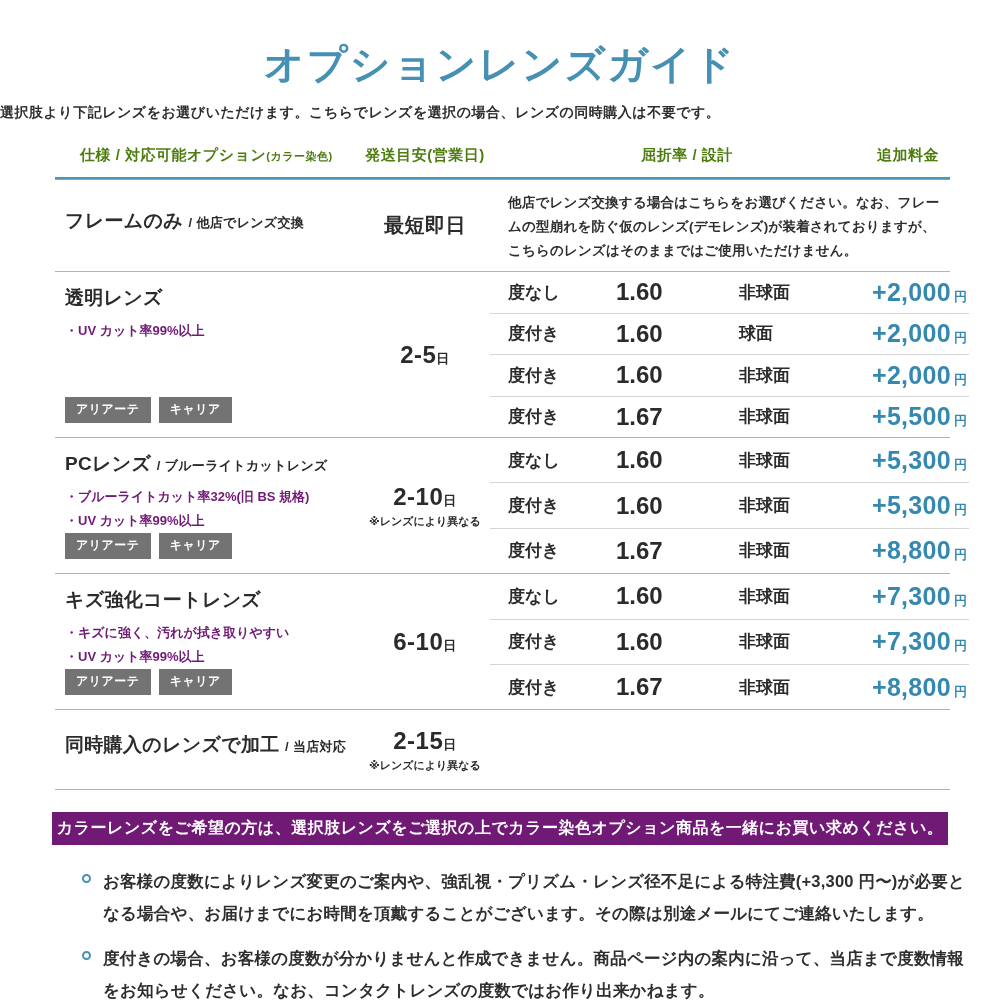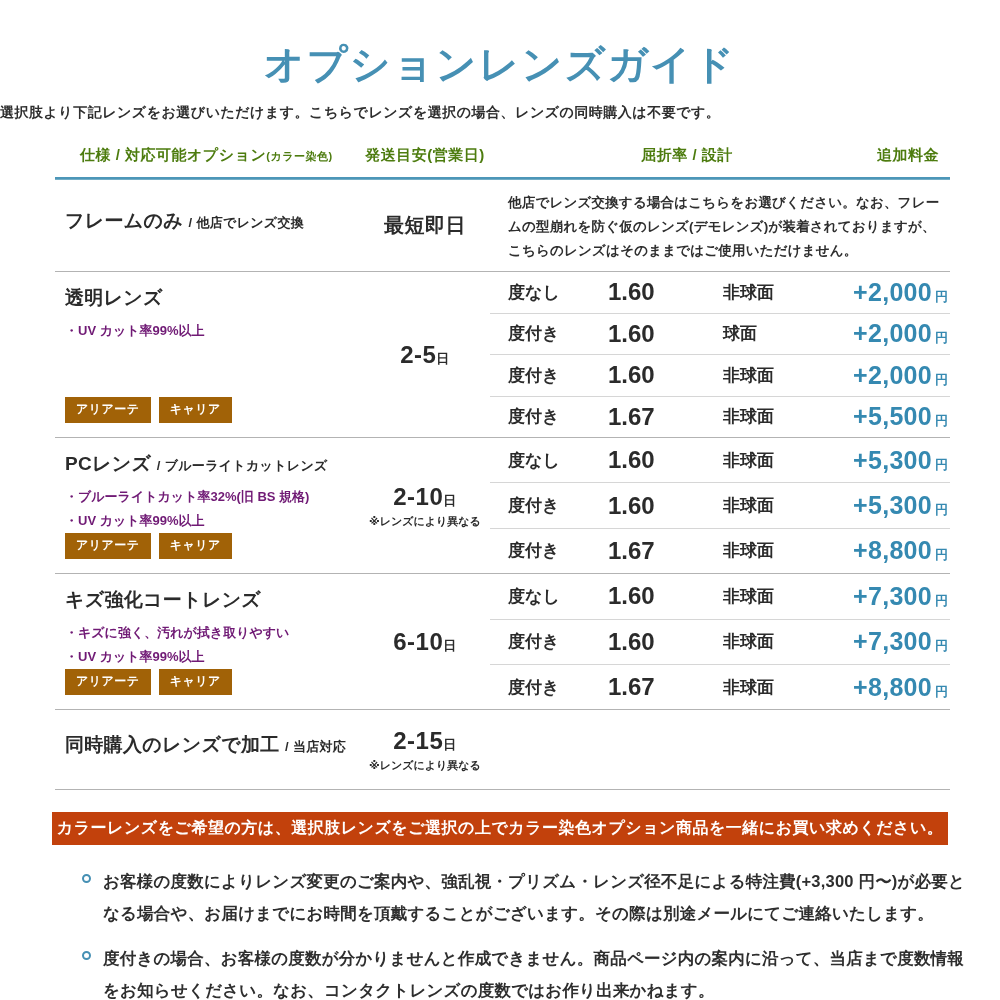--- a/index.html
+++ b/index.html
@@ -35,44 +35,44 @@
   .double-rule { height:3px; border-top:2px solid #4c96b8; border-bottom:1px solid #74aec6; }
 
   
   .row { display:grid; grid-template-columns:305px 130px 1fr; border-bottom:1px solid #b3b3b3; }
   .c1 { padding:13px 0 9px 10px; display:flex; flex-direction:column; }
   .c1.center { justify-content:center; padding-top:0; }
   .name-line { font-size:19px; font-weight:800; letter-spacing:0.3px; color:#2b2b2b; }
   .name-suffix { font-size:13px; font-weight:700; }
   .features { margin-top:8px; font-size:13px; font-weight:600; line-height:1.85; color:#701a75; }
   .badges { margin-top:auto; display:flex; gap:8px; padding-bottom:5px; }
-  .badge { background:#a16207; color:#fff; font-size:12px; font-weight:700; padding:4px 11px 5px; letter-spacing:0.5px; }
+  .badge { background:#737373; color:#fff; font-size:12px; font-weight:700; padding:4px 11px 5px; letter-spacing:0.5px; }
 
   .c2 { display:flex; flex-direction:column; align-items:center; justify-content:center; }
   .ship-days { font-size:24px; font-weight:800; color:#2b2b2b; letter-spacing:0.5px; }
   .ship-days .unit { font-size:13px; }
   .ship-days.text-only { font-size:20px; }
   .ship-note { font-size:11px; font-weight:700; margin-top:3px; color:#2b2b2b; }
 
   .c3 { display:flex; flex-direction:column; }
   .note-cell { font-size:13.5px; font-weight:600; line-height:1.78; padding:11px 2px 8px 18px; letter-spacing:0.2px; color:#2e2e2e; align-self:center; }
   .row .c3 .note-cell { align-self:stretch; }
 
-  .opt { flex:1; display:grid; grid-template-columns:100px 115px 125px 1fr; align-items:center; padding-left:18px; border-bottom:1px solid #d6d6d6; }
+  .opt { flex:1; display:grid; grid-template-columns:100px 115px 125px 1fr; align-items:center; padding-left:18px; border-bottom:1px solid #d6d6d6;gap:8px; }
   .opt:last-child { border-bottom:none; }
   .opt-rx { font-size:17px; font-weight:800; color:#2b2b2b; }
   .opt-idx { font-size:24px; font-weight:800; color:#2b2b2b; }
   .opt-design { font-size:17px; font-weight:800; color:#2b2b2b; }
   .opt-price { justify-self:end; display:flex; align-items:baseline; color:#3589b1; padding-right:2px; }
   .opt-price .val { font-size:25px; font-weight:800; letter-spacing:0.3px; }
   .opt-price .yen { font-size:13px; font-weight:700; margin-left:3px; }
 
   .banner {
     width:896px; margin:22px auto 0 52px; height:33px;
-    background:#c2410c; color:#ffffff; font-size:16px; font-weight:700;
+    background:#701a75; color:#ffffff; font-size:16px; font-weight:700;
     display:flex; align-items:center; justify-content:center; letter-spacing:0.5px;
   }
 
   .notes { margin:20px 30px 0 82px; }
   .note-item { display:flex; margin-bottom:12px; }
   .bullet { width:9px; height:9px; border:2px solid #4690b4; border-radius:50%; margin:9px 12px 0 0; flex-shrink:0; }
   .note-text { font-size:16.5px; font-weight:700; line-height:1.95; letter-spacing:0.2px; color:#2e2e2e; }
 </style>
 </head>
 <body>

